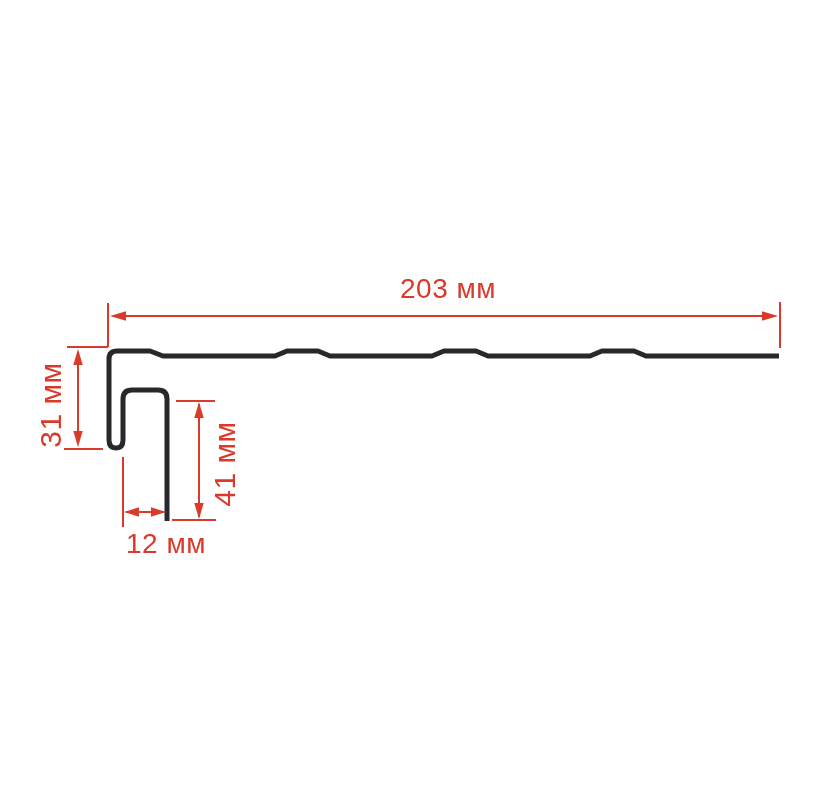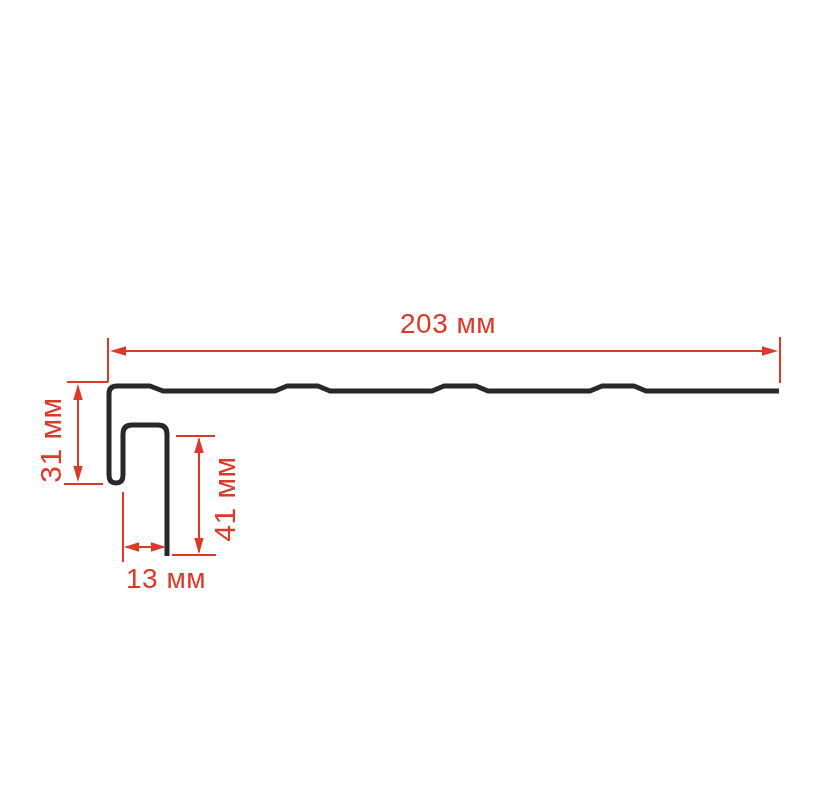--- a/index.html
+++ b/index.html
@@ -10,21 +10,20 @@
     width: 839px;
     height: 810px;
     background: var(--page-bg, #ffffff);
     position: relative;
     overflow: hidden;
     font-family: "Liberation Sans", sans-serif;
   }
   .drawing-stage {
     position: absolute;
     inset: 0;
-    margin-top: 35px;
   }
   svg.diagram {
     position: absolute;
     left: 0;
     top: 0;
     display: block;
   }
   .dim-label {
     position: absolute;
     color: var(--dim-color, #d93a29);
@@ -89,14 +88,14 @@
       <path d="M166,512 L151,507.3 L151,516.7 Z" fill="#d93a29"></path>
     </g>
   </svg>
 
   <div id="label-top-width" class="dim-label horiz">203 мм</div>
 
   <div id="label-left-height" class="dim-label rot">31 мм</div>
 
   <div id="label-inner-height" class="dim-label rot">41 мм</div>
 
-  <div id="label-bottom-width" class="dim-label horiz">13 мм</div>
+  <div id="label-bottom-width" class="dim-label horiz">12 мм</div>
 </div>
 
 </body></html>

